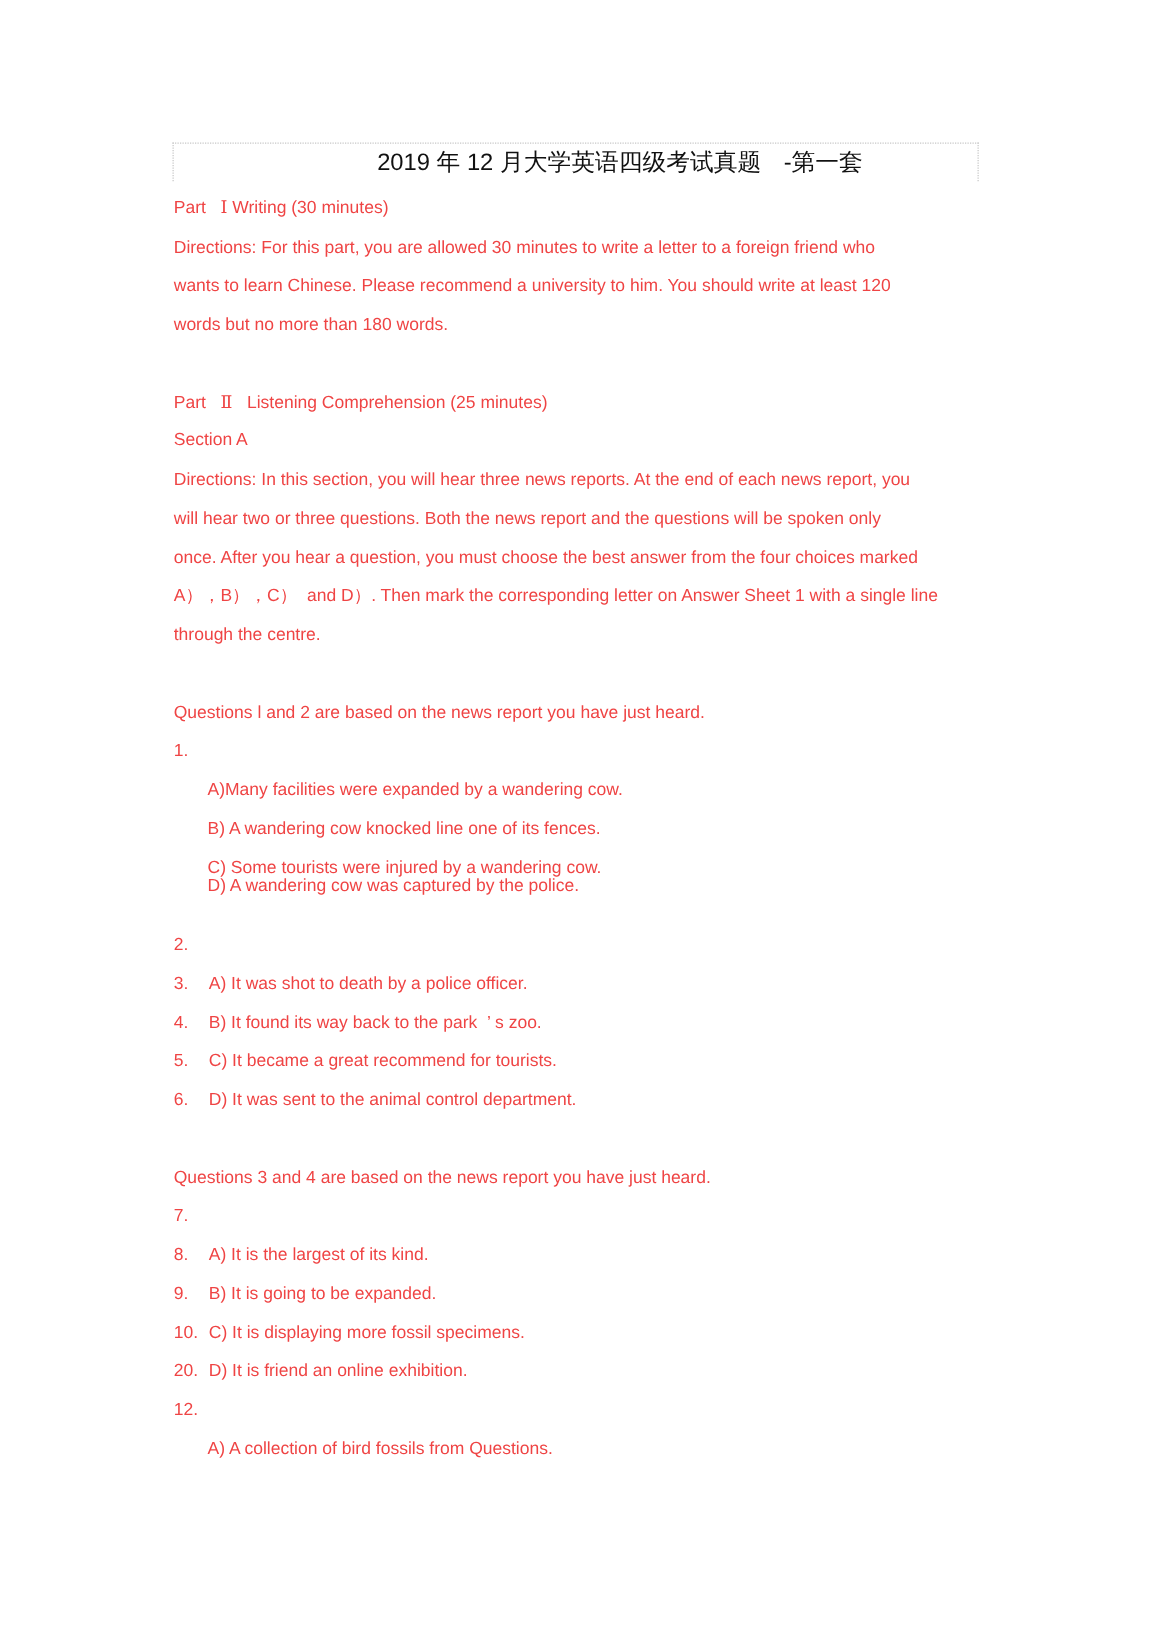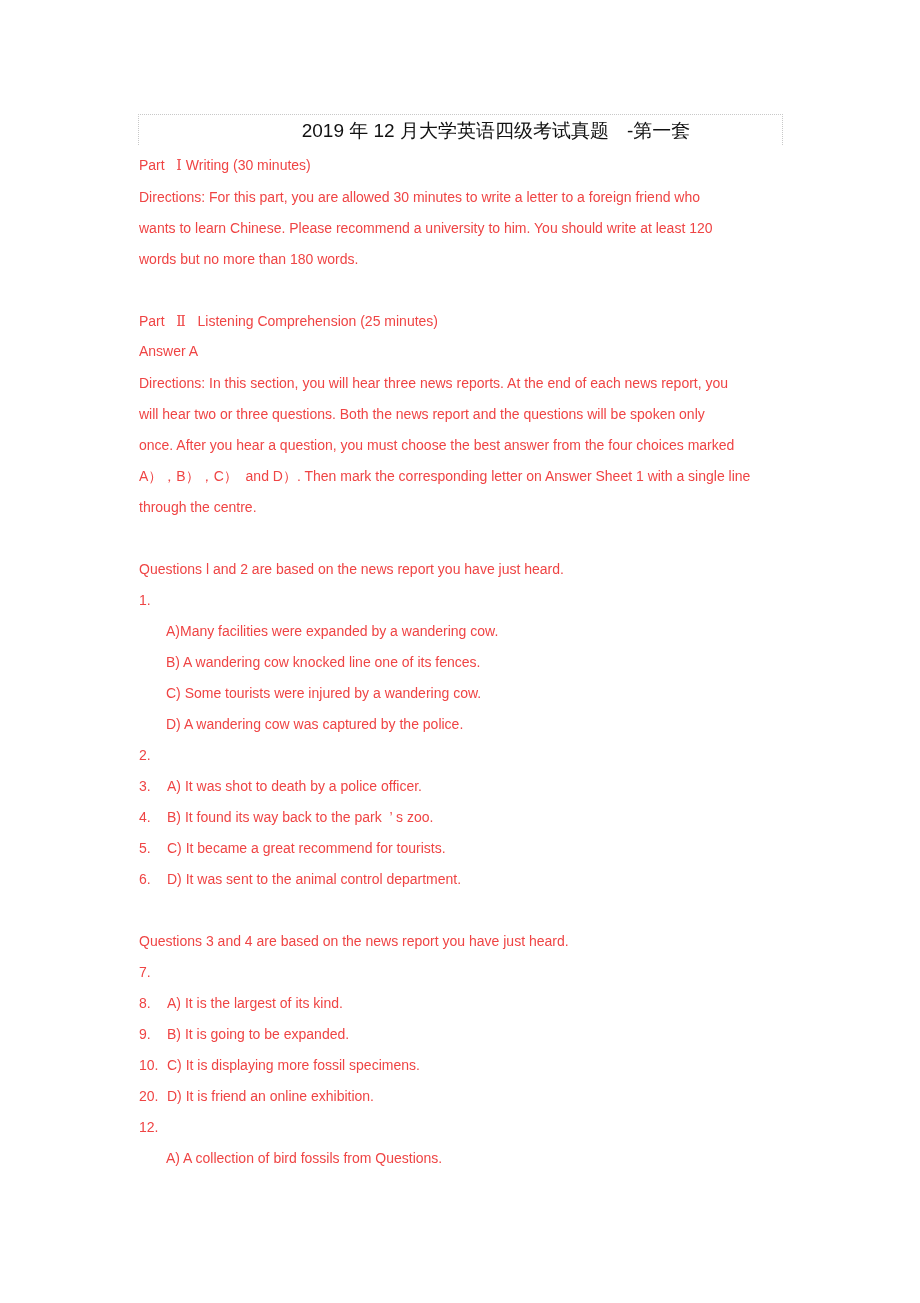--- a/index.html
+++ b/index.html
@@ -55,33 +55,33 @@
 
 <div class="title-frame"></div>
 <div class="title"><span>2019 年 12 月大学英语四级考试真题</span><span class="gap"></span><span>-第一套</span></div>
 
 <div class="line" style="top:155px"><span>Part</span>   <span class="rn">Ⅰ</span> <span>Writing (30 minutes)</span></div>
 <div class="line" style="top:187px">Directions: For this part, you are allowed 30 minutes to write a letter to a foreign friend who</div>
 <div class="line" style="top:218px">wants to learn Chinese. Please recommend a university to him. You should write at least 120</div>
 <div class="line" style="top:249px">words but no more than 180 words.</div>
 
 <div class="line" style="top:311px"><span>Part</span>   <span class="rn">Ⅱ</span>   <span>Listening Comprehension (25 minutes)</span></div>
-<div class="line" style="top:341px">Answer A</div>
+<div class="line" style="top:341px">Section A</div>
 <div class="line" style="top:373px">Directions: In this section, you will hear three news reports. At the end of each news report, you</div>
 <div class="line" style="top:404px">will hear two or three questions. Both the news report and the questions will be spoken only</div>
 <div class="line" style="top:435px">once. After you hear a question, you must choose the best answer from the four choices marked</div>
 <div class="line" style="top:466px">A），B），C）  and D）. Then mark the corresponding letter on Answer Sheet 1 with a single line</div>
 <div class="line" style="top:497px">through the centre.</div>
 
 <div class="line" style="top:559px">Questions l and 2 are based on the news report you have just heard.</div>
 <div class="line" style="top:590px">1.</div>
 <div class="line indent" style="top:621px">A)Many facilities were expanded by a wandering cow.</div>
 <div class="line indent" style="top:652px">B) A wandering cow knocked line one of its fences.</div>
 <div class="line indent" style="top:683px">C) Some tourists were injured by a wandering cow.</div>
-<div class="line indent" style="top:714px">D) A wandering cow was captured by the police.</div>
+<div class="line indent" style="top:698px">D) A wandering cow was captured by the police.</div>
 <div class="line" style="top:745px">2.</div>
 <div class="line" style="top:776px"><span class="num">3.</span><span>A) It was shot to death by a police officer.</span></div>
 <div class="line" style="top:807px"><span class="num">4.</span><span>B) It found its way back to the park  ’ s zoo.</span></div>
 <div class="line" style="top:838px"><span class="num">5.</span><span>C) It became a great recommend for tourists.</span></div>
 <div class="line" style="top:869px"><span class="num">6.</span><span>D) It was sent to the animal control department.</span></div>
 
 <div class="line" style="top:931px">Questions 3 and 4 are based on the news report you have just heard.</div>
 <div class="line" style="top:962px">7.</div>
 <div class="line" style="top:993px"><span class="num">8.</span><span>A) It is the largest of its kind.</span></div>
 <div class="line" style="top:1024px"><span class="num">9.</span><span>B) It is going to be expanded.</span></div>

